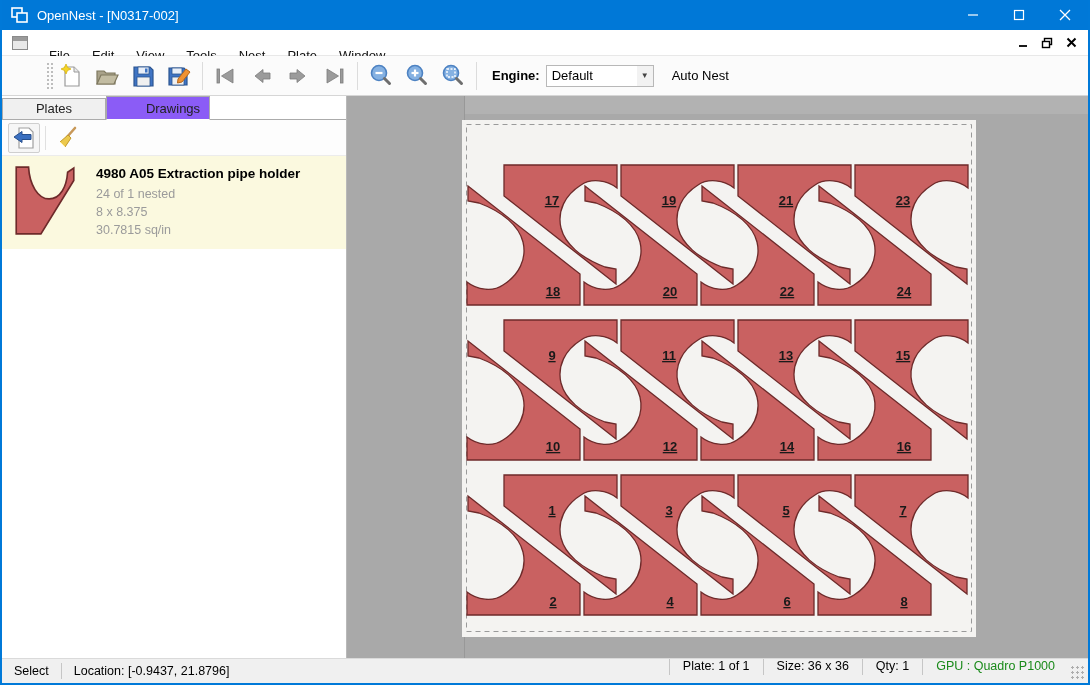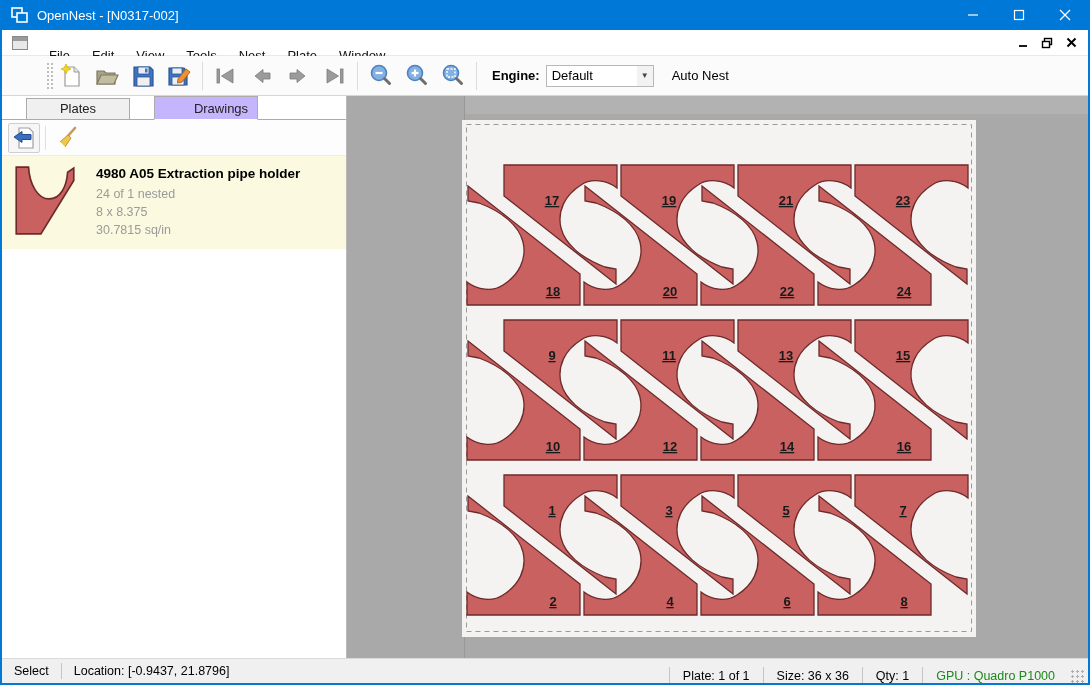--- a/index.html
+++ b/index.html
@@ -35,22 +35,22 @@
   .engine-combo .val { flex:1; padding-left:5px; }
   .engine-combo .dd { width:16px; height:20px; display:flex; align-items:center; justify-content:center; background:#f2f2f2; color:#444; font-size:8px; }
   .autonest { margin-left:12px; padding:3px 6px; }
 
   
   .main { flex:1 1 auto; display:flex; min-height:0; }
 
   
   .left-panel { width:345px; flex:0 0 auto; display:flex; flex-direction:column; background:#fff; border-right:1px solid #b9b9b9; }
   .tabstrip { height:24px; display:flex; align-items:flex-end; background:#fff; border-bottom:1px solid #ababab; }
-  .tab { height:21px; line-height:20px; width:104px; text-align:center; border:1px solid #ababab; border-bottom:none; background:#f0f0f0; color:#222;margin-left:24px; }
-  .tab.active { height:24px; line-height:23px; background:#c4b5fd; position:relative; margin-bottom:-1px; border-bottom:1px solid #fff;padding-left:30px; }
+  .tab { height:21px; line-height:20px; width:104px; text-align:center; border:1px solid #ababab; border-bottom:none; background:#f0f0f0; color:#222; }
+  .tab.active { height:24px; line-height:23px; background:#8b5cf6; position:relative; margin-bottom:-1px; border-bottom:1px solid #fff;padding-left:30px; }
   .panel-toolbar { height:36px; display:flex; align-items:center; border-bottom:1px solid #ececec; background:#fdfdfd; padding-left:6px; }
   .pt-btn { width:32px; height:30px; display:flex; align-items:center; justify-content:center; }
   .pt-btn.framed { border:1px solid #cfcfcf; background:#f6f6f6; border-radius:2px; }
   .pt-sep { width:1px; height:24px; background:#e0e0e0; margin:0 5px; }
   .drawing-item { background:#fbf9df; display:flex; padding:8px 6px 10px 6px; }
   .thumb { width:74px; height:74px; flex:0 0 auto; display:flex; align-items:center; justify-content:center; }
   .drawing-meta { padding-left:14px; padding-top:2px; }
   .drawing-title { font-weight:bold; font-size:13.5px; color:#000000; margin-bottom:4px; }
   .drawing-sub { color:#9b9b9b; font-size:12.5px; line-height:18px; }
   .panel-fill { flex:1; background:#fff; }
@@ -60,21 +60,21 @@
   .child-top-strip { position:absolute; left:117px; top:0; right:0; height:18px; background:#b2b2b2; }
   .child-vline { position:absolute; left:117px; top:0; bottom:0; width:1px; background:#989898; }
   .plate { position:absolute; left:115px; top:24px; width:514px; height:517px; background:#f4f3f1; }
   .plate svg { display:block; }
 
   
   .statusbar { height:25px; background:#f0f0f0; border-top:1px solid #dadada; display:flex; align-items:center; font-size:12.5px; flex:0 0 auto; }
   .sb-mode { padding:0 12px; color:#000; }
   .sb-sep { width:1px; height:16px; background:#c6c6c6; }
   .sb-loc { padding:0 12px; color:#000000; }
-  .sb-right { margin-left:auto; display:flex; align-items:flex-end; height:100%; }
+  .sb-right { margin-left:auto; display:flex; align-items:flex-start; height:100%; }
   .sb-cell { padding:0 13px; color:#000; }
   .sb-gpu { color:#1a8a1a; }
   .sb-grip { width:14px; height:14px; margin:6px 4px 0 2px;
      background-image:radial-gradient(circle, #adadad 1.2px, transparent 1.4px);
      background-size:5px 5px; background-position:0 0; }
   .bottom-border { height:2px; background:#0079d8; flex:0 0 auto; }
 </style>
 </head>
 <body>
 

